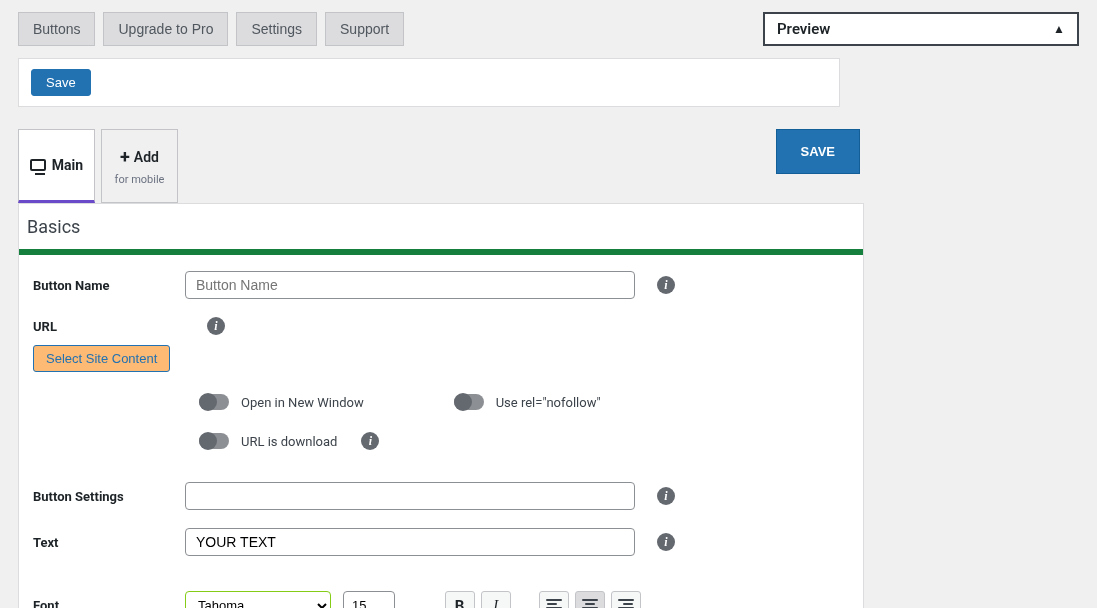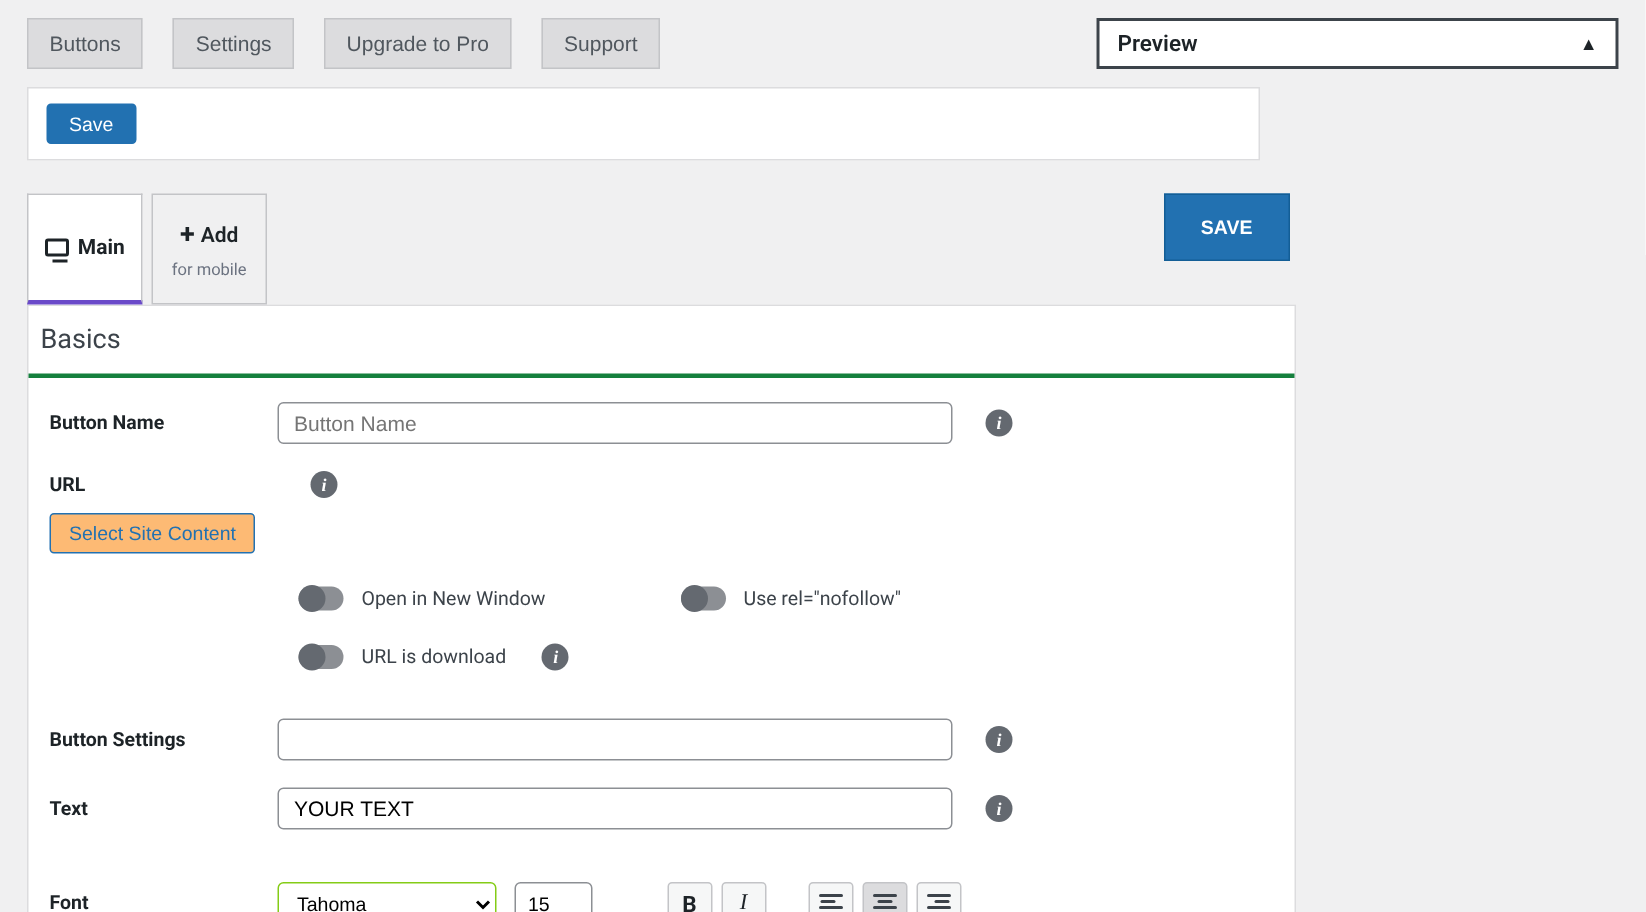--- a/index.html
+++ b/index.html
@@ -1,39 +1,39 @@
 <!DOCTYPE html>
 <html><head>
 <meta charset="utf-8">
 <style>
 * { box-sizing: border-box; margin: 0; padding: 0; }
 body { font-family: -apple-system, BlinkMacSystemFont, "Segoe UI", Roboto, sans-serif; background: #f0f0f1; font-size: 13px; color: #1d2327; width: 1097px; height: 608px; overflow: hidden; }
 
 .top-row { display: flex; justify-content: space-between; padding: 12px 18px 0 18px; }
-.nav-tabs { display: flex; gap: 20px; }
+.nav-tabs { display: flex; gap: 8px; }
 .nav-tab { background: #dcdcde; border: 1px solid #c3c4c7; color: #50575e; padding: 8px 14px; font-size: 14px; cursor: pointer; }
 
-.preview-box { width: 348px; border: 2px solid #3c434a; background: #fff; display: flex; justify-content: space-between; align-items: center; padding: 6px 12px; font-size: 15px; font-weight: 600; }
+.preview-box { width: 316px; border: 2px solid #3c434a; background: #fff; display: flex; justify-content: space-between; align-items: center; padding: 6px 12px; font-size: 15px; font-weight: 600; }
 .preview-box .tri { font-size: 12px; }
 
 .save-bar { margin: 12px 18px 0 18px; background: #fff; border: 1px solid #dcdcde; padding: 10px 12px; width: 822px; }
 .btn-save { background: #2271b1; color: #fff; border: 1px solid #2271b1; padding: 5px 14px; font-size: 13px; border-radius: 3px; cursor: pointer; }
 
 .device-row { display: flex; justify-content: space-between; align-items: flex-start; margin: 22px 18px 0 18px; width: 842px; }
 .device-tabs { display: flex; gap: 6px; }
 .device-tab { background: #fff; border: 1px solid #c3c4c7; width: 77px; height: 74px; display: flex; flex-direction: column; align-items: center; justify-content: center; cursor: pointer; }
 .device-tab.main { border-bottom: 3px solid #6a4ac9; }
 .device-tab.main .lbl { font-weight: 700; font-size: 14px; display: flex; align-items: center; gap: 6px; }
 .device-tab.add { background: #f0f0f1; }
 .device-tab.add .top { font-size: 14px; font-weight: 600; display: flex; align-items: center; gap: 4px; }
 .device-tab.add .bot { font-size: 11px; color: #6b7280; margin-top: 6px; }
 .btn-save-big { background: #2271b1; color: #fff; border: 1px solid #135e96; padding: 14px 24px; font-size: 13px; font-weight: 600; cursor: pointer; }
 
 .panel { margin: 0 18px; border: 1px solid #dcdcde; background: #fff; width: 846px; }
-.panel-header { padding: 12px 8px; font-size: 18px; font-weight: 400; color: #3c434a; border-bottom: 3px solid #15803d; }
+.panel-header { padding: 12px 8px; font-size: 18px; font-weight: 400; color: #3c434a; border-bottom: 6px solid #15803d; }
 .panel-body { padding: 16px 14px 0 14px; }
 
 .field-row { display: flex; align-items: center; margin-bottom: 18px; }
 .field-label { width: 152px; font-weight: 700; font-size: 13px; color: #1d2327; }
 .field-input { width: 450px; padding: 5px 10px; border: 1px solid #8c8f94; border-radius: 4px; font-size: 14px; background: #fff; }
 .info-icon { width: 18px; height: 18px; background: #646970; border-radius: 50%; color: #fff; display: inline-flex; align-items: center; justify-content: center; font-style: italic; font-family: Georgia, serif; font-weight: 700; font-size: 12px; margin-left: 22px; }
 
 .link-btn { color: #2271b1; border: 1px solid #2271b1; background: #fdba74; padding: 5px 12px; border-radius: 3px; font-size: 13px; cursor: pointer; }
 
 .toggle-row { display: flex; margin-left: 166px; margin-bottom: 22px; gap: 50px; }
@@ -60,22 +60,22 @@
 .monitor-icon { display: inline-block; width: 16px; height: 12px; border: 2px solid #1d2327; border-radius: 2px; position: relative; }
 .monitor-icon::after { content: ""; position: absolute; bottom: -6px; left: 3px; width: 10px; height: 2px; background: #1d2327; }
 .plus-icon { font-size: 18px; font-weight: 700; }
 </style>
 </head>
 <body>
 
 <div class="top-row">
   <div class="nav-tabs">
     <button class="nav-tab">Buttons</button>
+    <button class="nav-tab">Upgrade to Pro</button>
     <button class="nav-tab">Settings</button>
-    <button class="nav-tab">Upgrade to Pro</button>
     <button class="nav-tab">Support</button>
   </div>
   <div class="preview-box">
     <span>Preview</span>
     <span class="tri">▲</span>
   </div>
 </div>
 
 <div class="save-bar">
   <button class="btn-save">Save</button>

